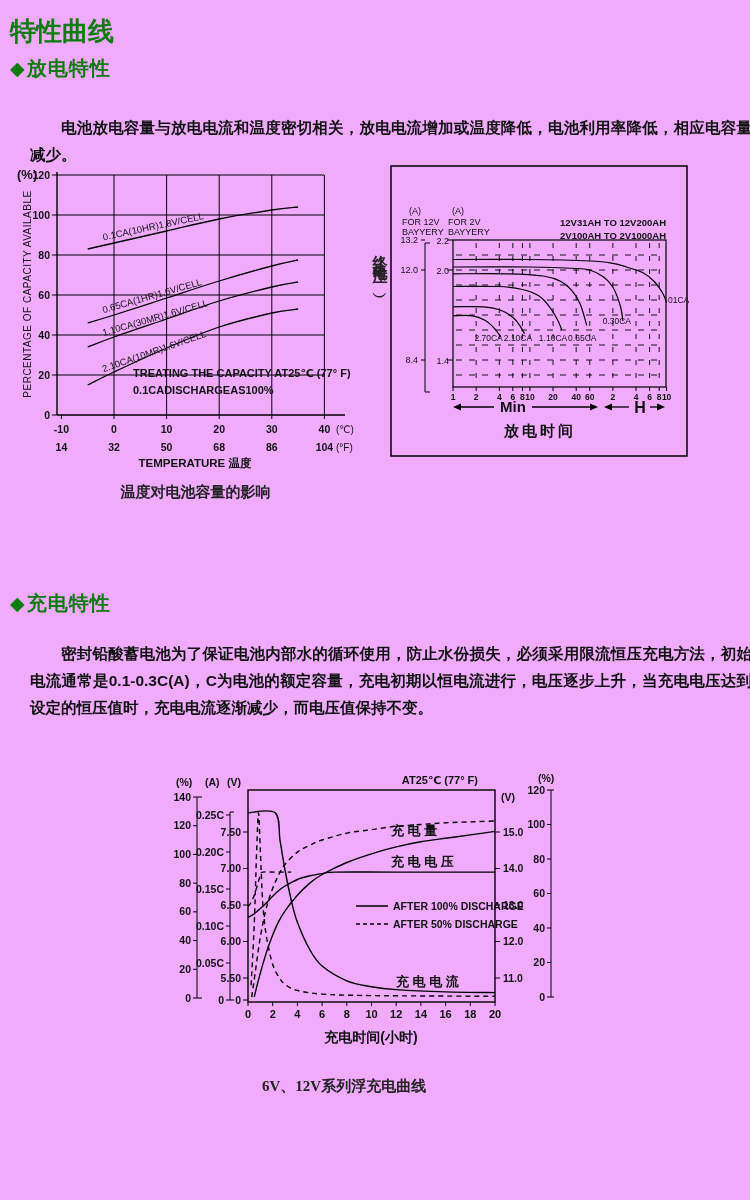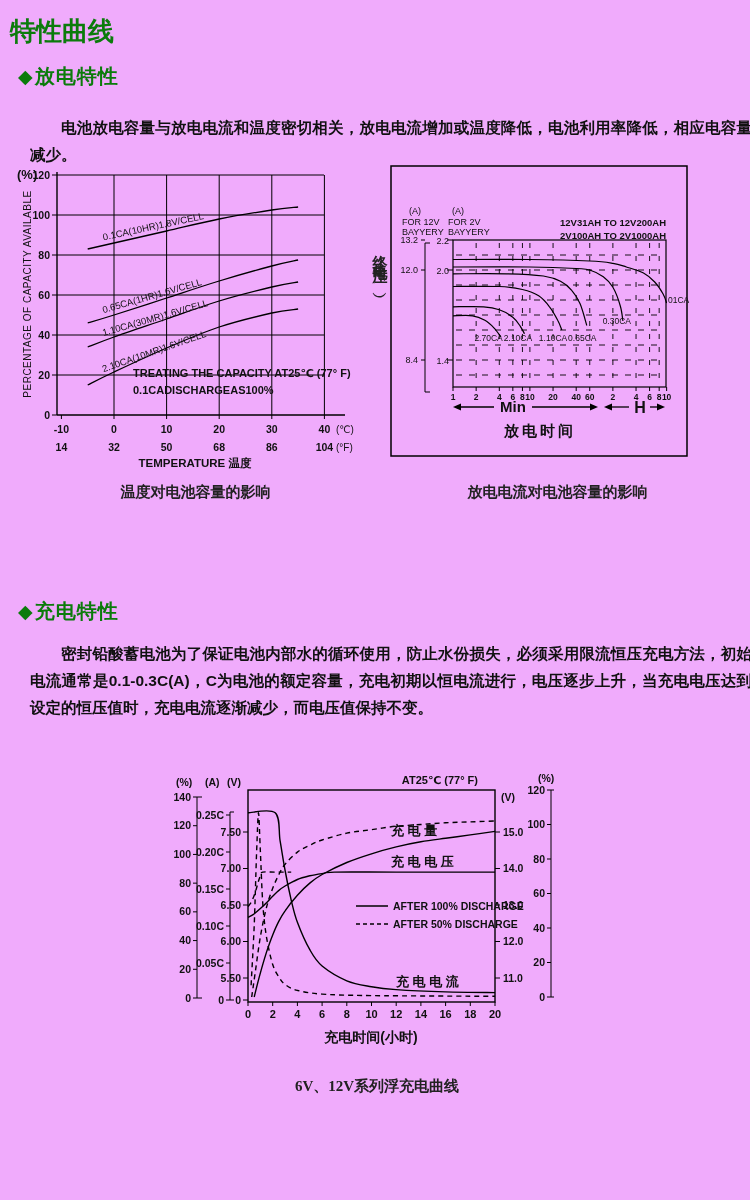--- a/index.html
+++ b/index.html
@@ -1,19 +1,19 @@
 <!DOCTYPE html>
 <html><head>
 <meta charset="utf-8">
 <style>
   html,body{margin:0;padding:0;background:#fff;}
   .page{position:relative;width:750px;height:1200px;background:#f0abfc;overflow:hidden;
         font-family:"Liberation Sans","DejaVu Sans",sans-serif;color:#111;}
   .page-title{position:absolute;left:10px;top:14px;font-size:26px;font-weight:bold;margin:0;}
-  .sec-heading{position:absolute;left:10px;font-size:20px;font-weight:bold;margin:8px;letter-spacing:1px;}
+  .sec-heading{position:absolute;left:10px;font-size:20px;font-weight:bold;margin:0;letter-spacing:1px;}
   .sec-heading .diamond{font-size:19px;margin-right:1px;}
   .body-text{position:absolute;left:14px;width:722px;font-size:15.5px;font-weight:600;
              line-height:27px;text-indent:2em;margin:16px;text-align:justify;}
   .chart-svg{position:absolute;}
   .caption{position:absolute;font-size:15px;font-weight:600;color:#222;text-align:center;font-family:Liberation Serif, serif;}
   .v-label{position:absolute;writing-mode:vertical-rl;text-orientation:mixed;
            font-size:15px;font-weight:bold;letter-spacing:5px;color:#222;}
   svg text{font-family:"Liberation Sans","DejaVu Sans",sans-serif;fill:#111;}
 </style>
 </head>
@@ -185,21 +185,20 @@
       <text x="553.0492066665602" y="341.25000000000006" font-size="8.5" text-anchor="middle">1.10CA</text>
       <path d="M453.0 306.8C458.1 306.8 475.9 306.3 483.6 306.8C491.3 307.3 494.4 308.0 499.3 309.8C504.2 311.5 509.3 314.5 512.8 317.3C516.3 320.0 518.4 323.5 520.3 326.3C522.2 329.0 523.8 332.5 524.5 333.8" fill="none" stroke="#000" stroke-width="1.2"></path>
       <text x="517.9880392770964" y="341.25000000000006" font-size="8.5" text-anchor="middle">2.10CA</text>
       <path d="M453.0 315.8C456.3 315.8 467.3 315.0 472.6 315.8C477.9 316.5 481.4 318.3 484.9 320.3C488.5 322.3 491.2 325.0 493.9 327.8C496.5 330.5 499.8 335.3 500.9 336.8" fill="none" stroke="#000" stroke-width="1.2"></path>
       <text x="488.5584060384297" y="341.25000000000006" font-size="8.5" text-anchor="middle">2.70CA</text>
     </svg>
 
   <div class="v-label" style="left:370px;top:243px;">终止电压（V）</div>
 
   <div class="caption" style="left:108px;top:483px;width:175px;">温度对电池容量的影响</div>
-  <div class="caption" style="left:450px;top:483px;width:215px;">放电电流对电池容量的影响</div>
 
   <h2 class="sec-heading" style="top: 590px; color: rgb(11, 123, 11);"><span class="diamond">◆</span><span>充电特性</span></h2>
 
   <p class="body-text" style="top:624px;">密封铅酸蓄电池为了保证电池内部水的循环使用，防止水份损失，必须采用限流恒压充电方法，初始电流通常是0.1-0.3C(A)，C为电池的额定容量，充电初期以恒电流进行，电压逐步上升，当充电电压达到设定的恒压值时，充电电流逐渐减少，而电压值保持不变。</p>
 
   <svg id="chart-float" class="chart-svg" style="left:150px;top:755px;" width="450" height="310" viewBox="150 755 450 310">
       <text x="478" y="784" font-size="11" text-anchor="end" font-weight="600">AT25℃ (77° F)</text>
       <rect x="248" y="790" width="247" height="212" fill="none" stroke="#000" stroke-width="1.4"></rect>
       <line x1="248" y1="1002" x2="248" y2="1006" stroke="#000" stroke-width="1"></line>
       <text x="248" y="1018" font-size="11" text-anchor="middle" font-weight="600">0</text>
@@ -310,14 +309,14 @@
       <path d="M251.7 997.0C252.3 992.7 254.0 981.2 255.4 971.1C256.9 961.1 258.5 947.3 260.4 936.6C262.2 926.0 264.5 915.3 266.5 907.3C268.6 899.3 270.6 893.8 272.7 888.3C274.8 882.9 276.8 878.5 278.9 874.5C280.9 870.5 282.0 867.9 285.1 864.2C288.1 860.4 293.3 855.3 297.4 852.1C301.5 848.9 305.6 847.2 309.8 845.2C313.9 843.2 315.9 842.0 322.1 840.0C328.3 838.0 338.6 834.9 346.8 833.1C355.0 831.4 363.3 830.8 371.5 829.7C379.7 828.5 388.0 827.1 396.2 826.2C404.4 825.4 412.7 825.1 420.9 824.5C429.1 823.9 437.4 823.2 445.6 822.8C453.8 822.3 462.1 822.2 470.3 821.9C478.5 821.6 490.9 821.2 495.0 821.0" fill="none" stroke="#000" stroke-width="1.4" stroke-dasharray="5 4"></path>
       <text x="391" y="835" font-size="13" font-weight="bold">充 电 量</text>
       <text x="391" y="866" font-size="13" font-weight="bold">充 电 电 压</text>
       <text x="396" y="986" font-size="13" font-weight="bold">充 电 电 流</text>
       <line x1="356" y1="906" x2="388" y2="906" stroke="#000" stroke-width="1.5"></line>
       <text x="393" y="910" font-size="10.5" font-weight="600">AFTER 100% DISCHARGE</text>
       <line x1="356" y1="924" x2="388" y2="924" stroke="#000" stroke-width="1.5" stroke-dasharray="4 3"></line>
       <text x="393" y="928" font-size="10.5" font-weight="600">AFTER  50% DISCHARGE</text>
     </svg>
 
-  <div class="caption" style="left:262px;top:1077px;width:230px;text-align:center;">6V、12V系列浮充电曲线</div>
+  <div class="caption" style="left:262px;top:1077px;width:230px;text-align:left;">6V、12V系列浮充电曲线</div>
 </div>
 
 </body></html>

